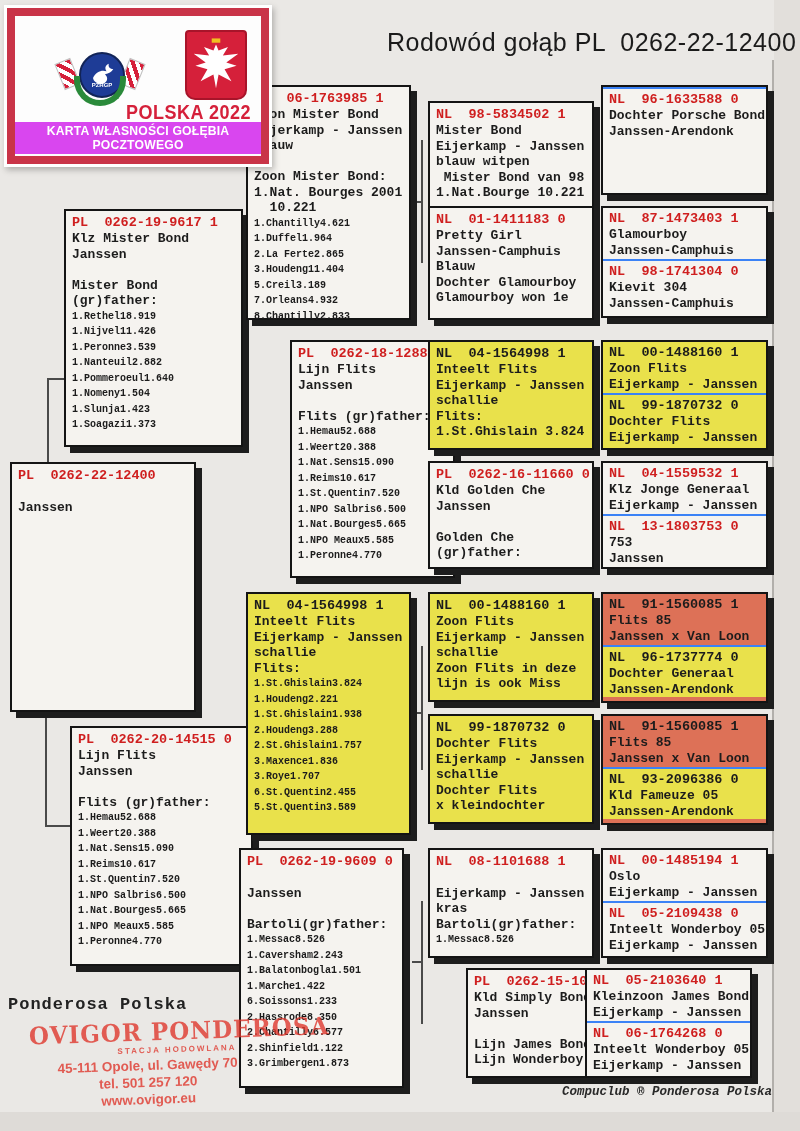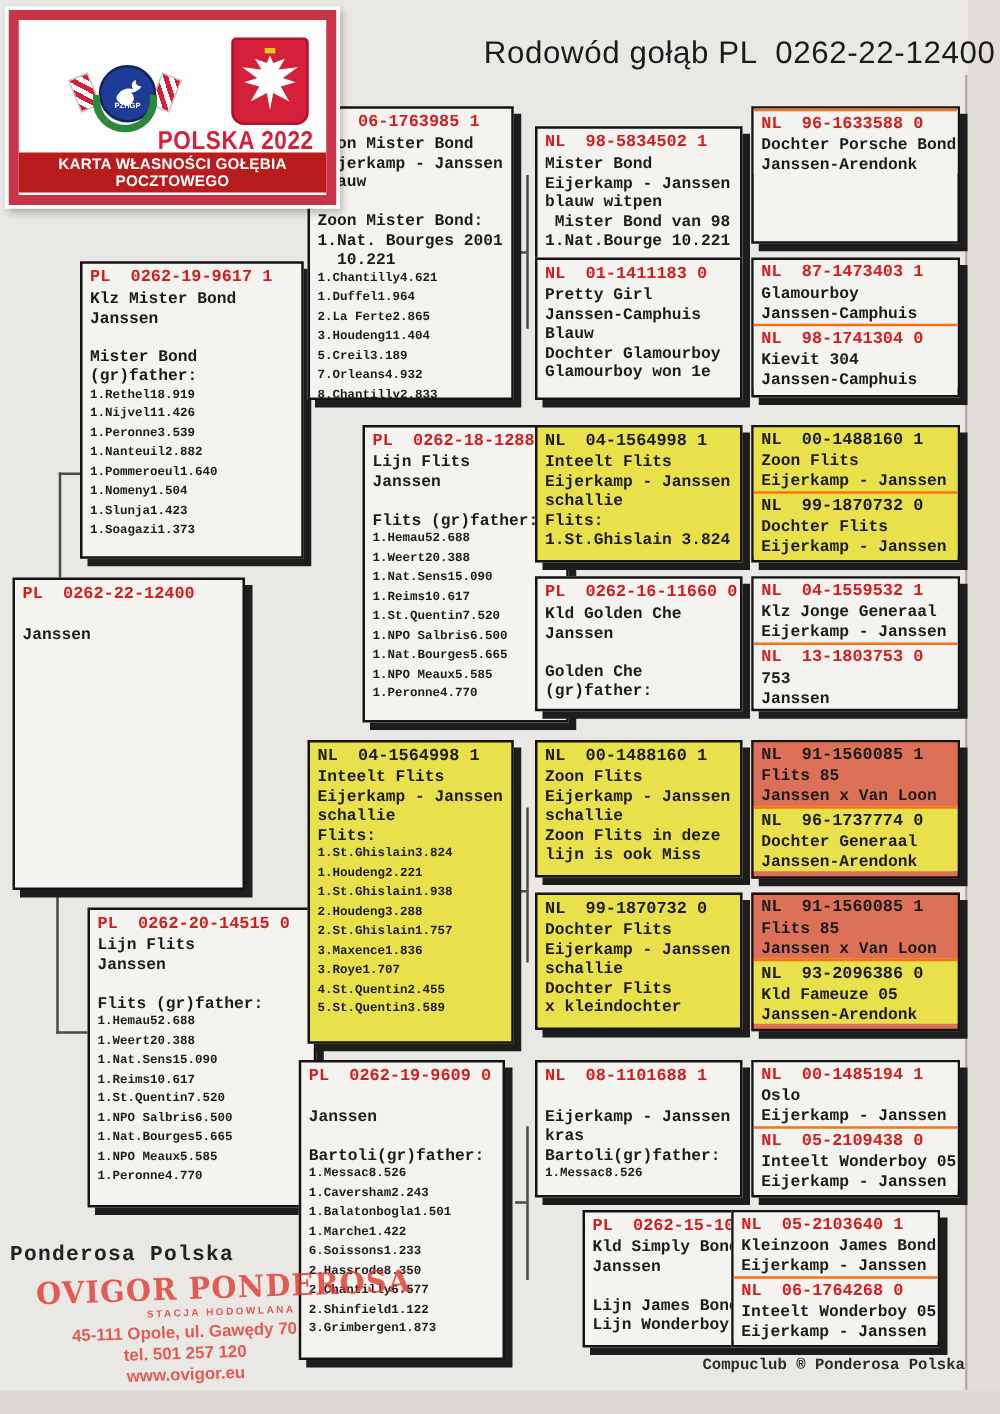--- a/index.html
+++ b/index.html
@@ -19,21 +19,21 @@
   .bg-white{background:#f5f3ef;}
   .bg-yellow{background:#e9e14b;}
   .bg-salmon{background:#dd7157;}
   .bhead{font-size:13.5px;font-weight:bold;white-space:pre;line-height:17px;}
   .hred{color:#cf1f1f;}
   .hblk{color:#1c1c1c;}
   .bline{font-size:13px;font-weight:bold;white-space:pre;line-height:15.5px;}
   .race{display:flex;font-size:10px;font-weight:bold;line-height:15.5px;}
   .pair{padding:0;}
   .phalf{padding:2px 6px 0 6px;height:51px;box-sizing:border-box;overflow:hidden;}
-  .phalf.second{border-top:2px solid #f97316;height:auto;}
+  .phalf.second{border-top:2px solid #3b82f6;height:auto;}
 
   
   .title{position:absolute;left:375px;top:28px;font-family:"Liberation Sans",sans-serif;
          font-size:25px;color:#1b1b1b;letter-spacing:.5px;white-space:pre;z-index:3;margin-left:12px;}
 
   
   .card{position:absolute;left:4px;top:5px;width:268px;height:162px;background:#fff;
         padding:3px;box-sizing:border-box;z-index:10;box-shadow:2px 3px 6px rgba(0,0,0,.25);}
   .card-inner{border:8px solid #c93448;width:100%;height:100%;box-sizing:border-box;
         background:#fdfdfd;position:relative;font-family:"Liberation Sans",sans-serif;overflow:hidden;}
@@ -48,33 +48,33 @@
         background:#1e3c96;border:2px solid #122457;display:flex;align-items:center;justify-content:center;}
   .logo-pzhgp{position:absolute;left:14px;top:30px;width:46px;text-align:center;color:#fff;font-size:6px;font-weight:bold;}
   .wreath{position:absolute;left:9px;top:24px;width:52px;height:30px;border:6px solid #2a8a3a;border-top:none;
         border-radius:0 0 34px 34px;box-sizing:border-box;}
   .card-eagle{position:absolute;right:14px;top:14px;width:58px;height:66px;background:#d5203a;
         border:2px solid #a8142a;border-radius:4px 4px 10px 10px;display:flex;align-items:center;justify-content:center;}
   .polska{position:absolute;right:10px;top:86px;color:#d5203a;font-weight:bold;font-size:18px;
         font-family:"Liberation Sans",sans-serif;letter-spacing:.5px;transform:scaleY(1.15);}
   .card-ring-row{position:absolute;left:8px;right:8px;top:111px;display:flex;justify-content:space-between;
         color:#2b2e85;font-weight:bold;font-size:15px;}
-  .card-bar{position:absolute;left:0px;right:0px;bottom:2px;background:#b91c1c;color:#fff;
+  .card-bar{position:absolute;left:0px;right:0px;bottom:2px;background:#d946ef;color:#fff;
         font-weight:bold;font-size:12.2px;text-align:center;padding:2px 0;letter-spacing:.2px;}
 
   
   .brand{position:absolute;left:8px;top:995px;font-size:17px;font-weight:bold;color:#222;z-index:3;letter-spacing:1px;}
   .stamp{position:absolute;left:30px;top:1018px;width:235px;color:rgba(222,55,45,.8);text-align:center;
         transform:rotate(-2deg);z-index:3;font-family:"Liberation Sans",sans-serif;}
   .stamp-big{font-size:23px;font-weight:bold;letter-spacing:1px;font-family:"DejaVu Serif",serif;
         transform:scaleY(1.05);white-space:nowrap;}
   .stamp-sub{font-size:8px;font-weight:bold;letter-spacing:2px;margin:1px 0 2px 60px;}
   .stamp-line{font-size:13.5px;font-weight:bold;line-height:17px;}
   .footer-credit{position:absolute;left:560px;top:1085px;width:212px;text-align:right;font-size:12.5px;
-        font-weight:bold;color:#2a2a2a;z-index:3;white-space:pre;}
+        font-weight:bold;font-style:italic;color:#2a2a2a;z-index:3;white-space:pre;}
 </style>
 </head>
 <body>
 
 <div id="stage">
 
   <div class="edge-right-strip"></div>
   <div class="edge-right-line"></div>
   <div class="edge-bottom"></div>
 
@@ -278,21 +278,21 @@
         </div>
         <div class="race">
           <span>3.Maxence</span>
           <span>1.836</span>
         </div>
         <div class="race">
           <span>3.Roye</span>
           <span>1.707</span>
         </div>
         <div class="race">
-          <span>4.St.Quentin</span>
+          <span>6.St.Quentin</span>
           <span>2.455</span>
         </div>
         <div class="race">
           <span>5.St.Quentin</span>
           <span>3.589</span>
         </div>
       </div>
       <div class="pbox bg-white" style="left: 239px; top: 848px; width: 165px; height: 240px;">
         <div class="bhead hred">PL  0262-19-9609 0</div>
         <div class="bline">&nbsp;</div>

